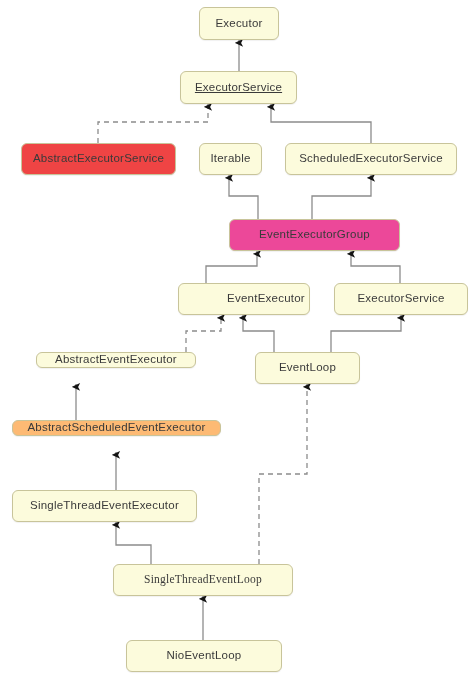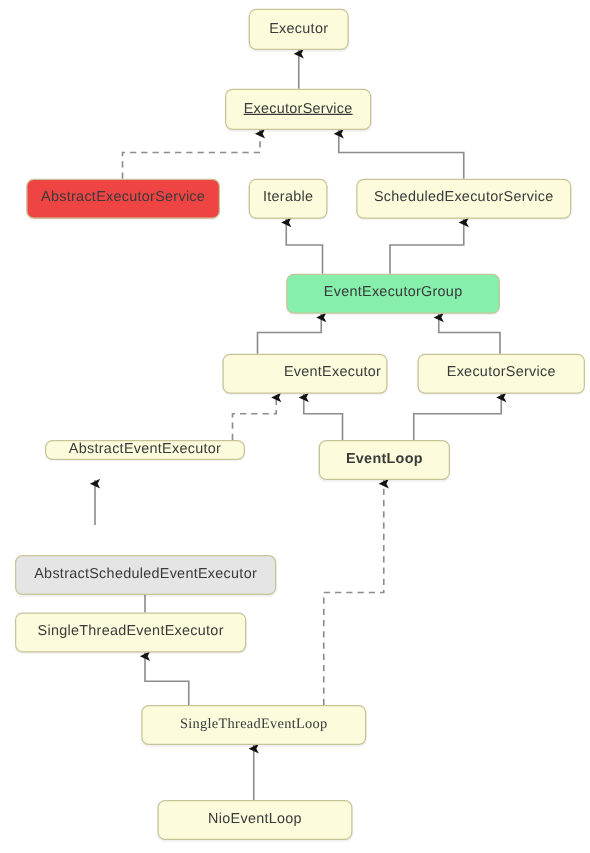--- a/index.html
+++ b/index.html
@@ -92,36 +92,36 @@
       </div>
       <div class="node" style="left: 21px; top: 143px; width: 155px; height: 32px; background: #ef4444; border-color: rgb(200, 196, 154); color: rgb(58, 58, 58);">
         <span class="node-label">AbstractExecutorService</span>
       </div>
       <div class="node" style="left: 199px; top: 143px; width: 63px; height: 32px; background: rgb(252, 251, 220); border-color: rgb(200, 196, 154); color: rgb(58, 58, 58);">
         <span class="node-label">Iterable</span>
       </div>
       <div class="node" style="left: 285px; top: 143px; width: 172px; height: 32px; background: rgb(252, 251, 220); border-color: rgb(200, 196, 154); color: rgb(58, 58, 58);">
         <span class="node-label">ScheduledExecutorService</span>
       </div>
-      <div class="node" style="left: 229px; top: 219px; width: 171px; height: 32px; background: #86efac; border-color: rgb(200, 196, 154); color: rgb(58, 58, 58);">
+      <div class="node" style="left: 229px; top: 219px; width: 171px; height: 32px; background: #ec4899; border-color: rgb(200, 196, 154); color: rgb(58, 58, 58);">
         <span class="node-label">EventExecutorGroup</span>
       </div>
       <div class="node" style="left: 178px; top: 283px; width: 132px; height: 32px; background: rgb(252, 251, 220); border-color: rgb(200, 196, 154); color: rgb(58, 58, 58); padding-left: 44px;">
         <span class="node-label">EventExecutor</span>
       </div>
       <div class="node" style="left: 334px; top: 283px; width: 134px; height: 32px; background: rgb(252, 251, 220); border-color: rgb(200, 196, 154); color: rgb(58, 58, 58);">
         <span class="node-label">ExecutorService</span>
       </div>
       <div class="node" style="left: 36px; top: 352px; width: 160px; height: 16px; background: rgb(252, 251, 220); border-color: rgb(200, 196, 154); color: rgb(58, 58, 58);">
         <span class="node-label">AbstractEventExecutor</span>
       </div>
-      <div class="node" style="left: 255px; top: 352px; width: 105px; height: 32px; background: rgb(252, 251, 220); border-color: rgb(200, 196, 154); color: rgb(58, 58, 58); font-weight: bold;">
+      <div class="node" style="left: 255px; top: 352px; width: 105px; height: 32px; background: rgb(252, 251, 220); border-color: rgb(200, 196, 154); color: rgb(58, 58, 58);">
         <span class="node-label">EventLoop</span>
       </div>
-      <div class="node" style="left: 12px; top: 420px; width: 209px; height: 32px; background: #e5e5e5; border-color: rgb(200, 196, 154); color: rgb(58, 58, 58); margin-top: 24px;">
+      <div class="node" style="left: 12px; top: 420px; width: 209px; height: 16px; background: #fdba74; border-color: rgb(200, 196, 154); color: rgb(58, 58, 58);">
         <span class="node-label">AbstractScheduledEventExecutor</span>
       </div>
       <div class="node" style="left: 12px; top: 490px; width: 185px; height: 32px; background: rgb(252, 251, 220); border-color: rgb(200, 196, 154); color: rgb(58, 58, 58);">
         <span class="node-label">SingleThreadEventExecutor</span>
       </div>
       <div class="node" style="left: 113px; top: 564px; width: 180px; height: 32px; background: rgb(252, 251, 220); border-color: rgb(200, 196, 154); color: rgb(58, 58, 58); font-family: Liberation Serif, serif;">
         <span class="node-label">SingleThreadEventLoop</span>
       </div>
       <div class="node" style="left: 126px; top: 640px; width: 156px; height: 32px; background: rgb(252, 251, 220); border-color: rgb(200, 196, 154); color: rgb(58, 58, 58);">
         <span class="node-label">NioEventLoop</span>

